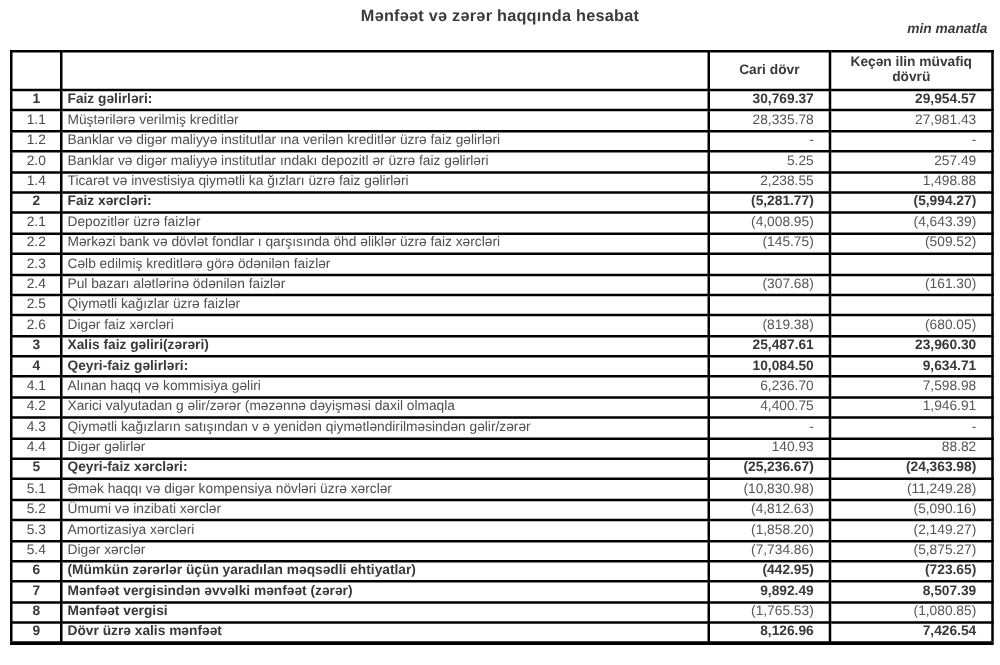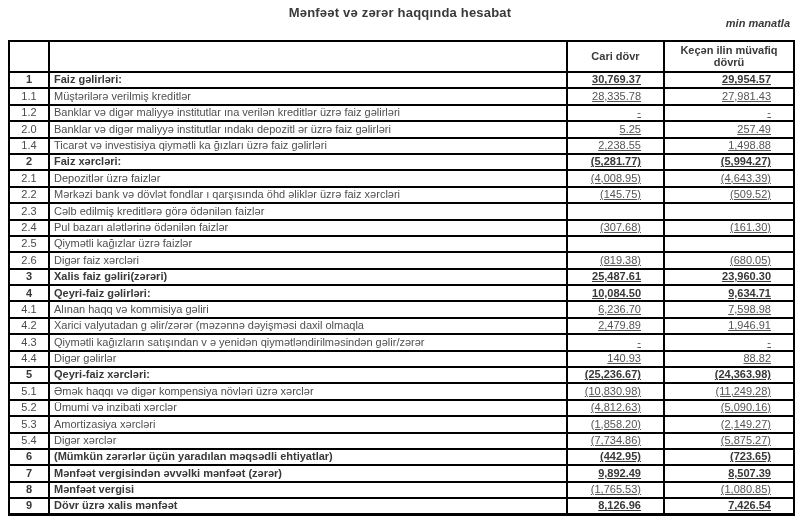--- a/index.html
+++ b/index.html
@@ -56,21 +56,21 @@
     color: #3a3a3a;
     text-align: center;
     vertical-align: middle;
     white-space: normal;
     padding: 1px 2px;
   }
   table.report tbody tr { height: 16.4px; }
 
   td.cell-no    { text-align: center; color: #4a4a4a; padding: 0 2px; }
   td.cell-label { text-align: left;  color: #4f4f4f; padding: 0 3px 0 4px; }
-  td.cell-val   { text-align: right; color: #555555; padding: 0 22px 0 2px; text-decoration: underline; }
+  td.cell-val   { text-align: right; color: #555555; padding: 0 12px 0 2px; }
 
   tr.bold-label td.cell-no,
   tr.bold-label td.cell-label { font-weight: bold; color: #383838; }
   tr.bold-values td.cell-val  { font-weight: bold; color: #383838; }
 </style>
 </head>
 <body>
 
 <div class="page">
 
@@ -180,21 +180,21 @@
     </tr>
         <tr>
       <td class="cell-no">4.1</td>
       <td class="cell-label">Alınan haqq və kommisiya gəliri</td>
       <td class="cell-val">6,236.70</td>
       <td class="cell-val">7,598.98</td>
     </tr>
         <tr>
       <td class="cell-no">4.2</td>
       <td class="cell-label">Xarici valyutadan g əlir/zərər (məzənnə dəyişməsi daxil olmaqla</td>
-      <td class="cell-val">2,479.89</td>
+      <td class="cell-val">4,400.75</td>
       <td class="cell-val">1,946.91</td>
     </tr>
         <tr>
       <td class="cell-no">4.3</td>
       <td class="cell-label">Qiymətli kağızların satışından v ə yenidən qiymətləndirilməsindən gəlir/zərər</td>
       <td class="cell-val">-</td>
       <td class="cell-val">-</td>
     </tr>
         <tr>
       <td class="cell-no">4.4</td>

